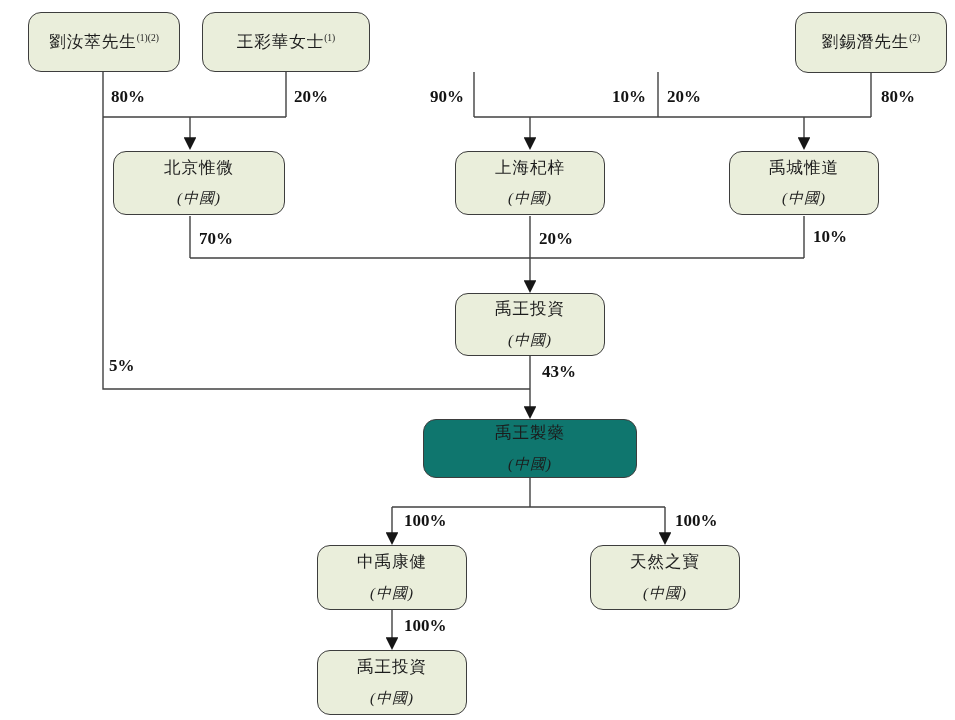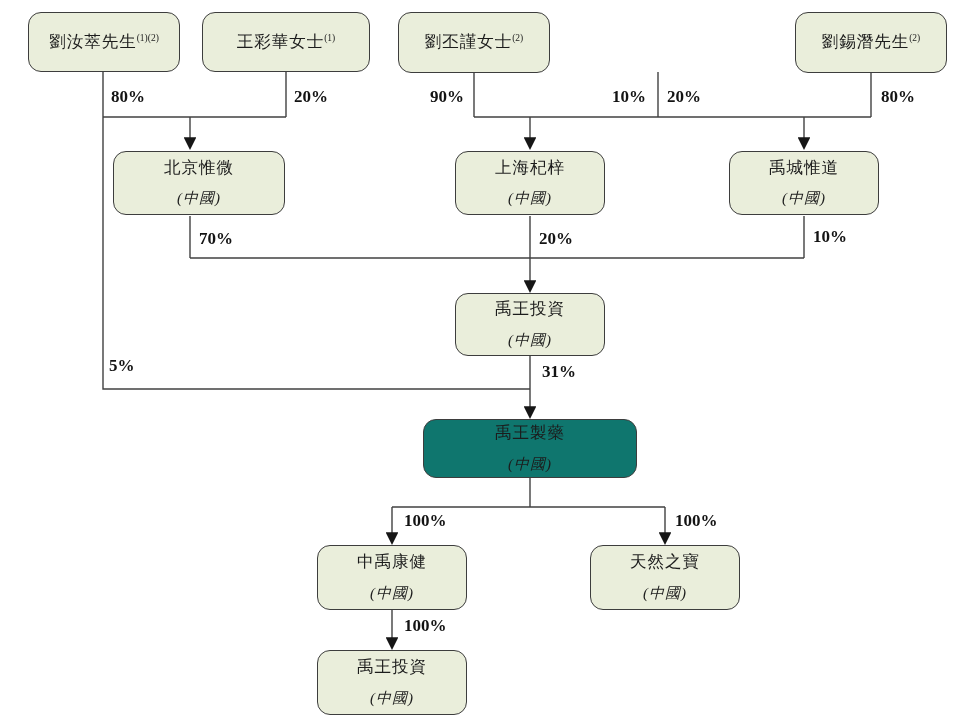--- a/index.html
+++ b/index.html
@@ -73,23 +73,20 @@
     <path d="M665 507 V543" marker-end="url(#arr)"></path>
     <path d="M392 610 V648" marker-end="url(#arr)"></path>
   </svg>
 
   <div class="node" style="left:28px;top:12px;width:152px;height:60px">
     <div class="nm"><span>劉汝萃先生</span><sup>(1)(2)</sup></div>
   </div>
   <div class="node" style="left:202px;top:12px;width:168px;height:60px">
     <div class="nm"><span>王彩華女士</span><sup>(1)</sup></div>
   </div>
-  <div class="node" style="left:398px;top:12px;width:152px;height:61px">
-    <div class="nm"><span>劉丕謹女士</span><sup>(2)</sup></div>
-  </div>
   <div class="node" style="left:795px;top:12px;width:152px;height:61px">
     <div class="nm"><span>劉錫潛先生</span><sup>(2)</sup></div>
   </div>
 
   <div class="node" style="left:113px;top:151px;width:172px;height:64px">
     <div class="nm">北京惟微</div>
     <div class="jur">(中國)</div>
   </div>
   <div class="node" style="left:455px;top:151px;width:150px;height:64px">
     <div class="nm">上海杞梓</div>
@@ -127,18 +124,18 @@
   <span class="pct" style="left:111px;top:88px">80%</span>
   <span class="pct" style="left:294px;top:88px">20%</span>
   <span class="pct" style="left:430px;top:88px">90%</span>
   <span class="pct" style="left:612px;top:88px">10%</span>
   <span class="pct" style="left:667px;top:88px">20%</span>
   <span class="pct" style="left:881px;top:88px">80%</span>
   <span class="pct" style="left:199px;top:230px">70%</span>
   <span class="pct" style="left:539px;top:230px">20%</span>
   <span class="pct" style="left:813px;top:228px">10%</span>
   <span class="pct" style="left:109px;top:357px">5%</span>
-  <span class="pct" style="left:542px;top:363px">31%</span>
+  <span class="pct" style="left:542px;top:363px">43%</span>
   <span class="pct" style="left:404px;top:512px">100%</span>
   <span class="pct" style="left:675px;top:512px">100%</span>
   <span class="pct" style="left:404px;top:617px">100%</span>
 
 </div>
 
 </body></html>

